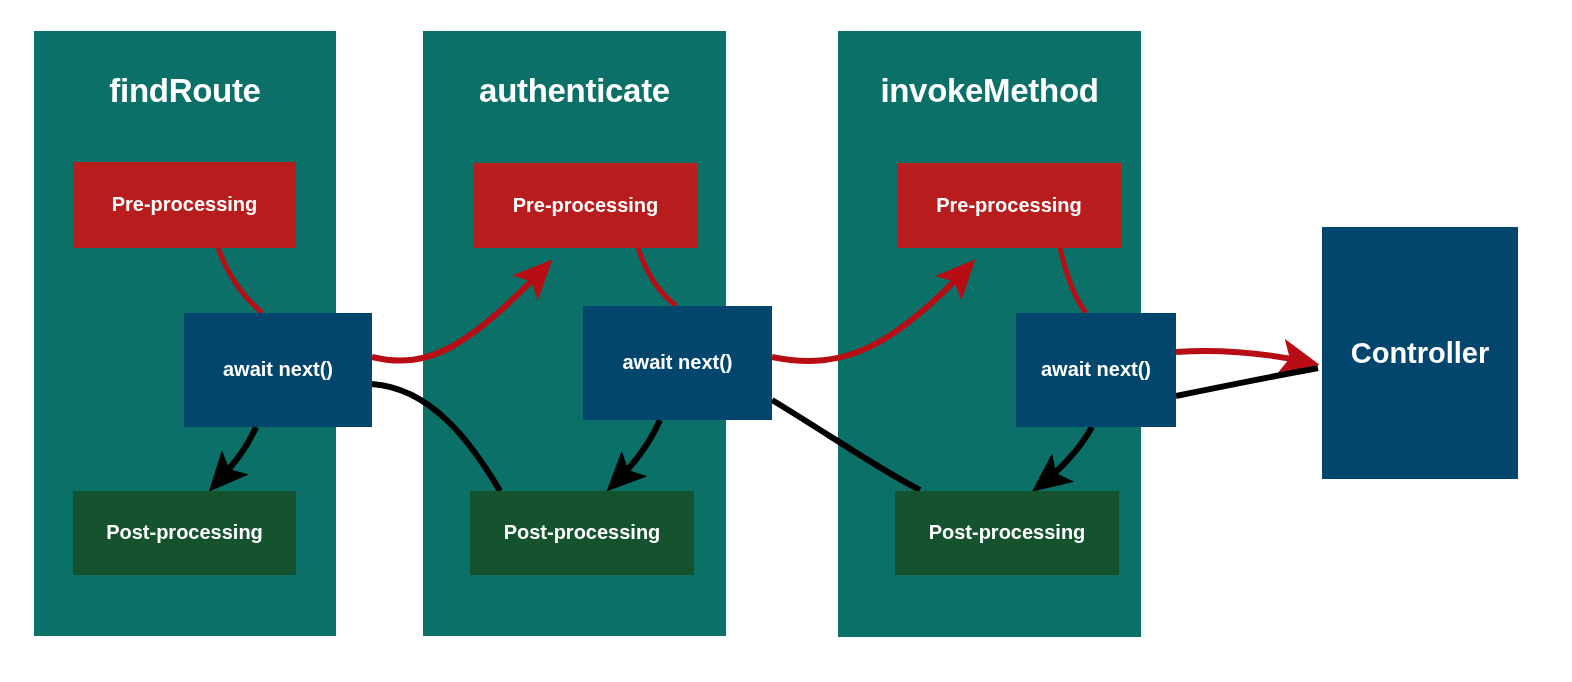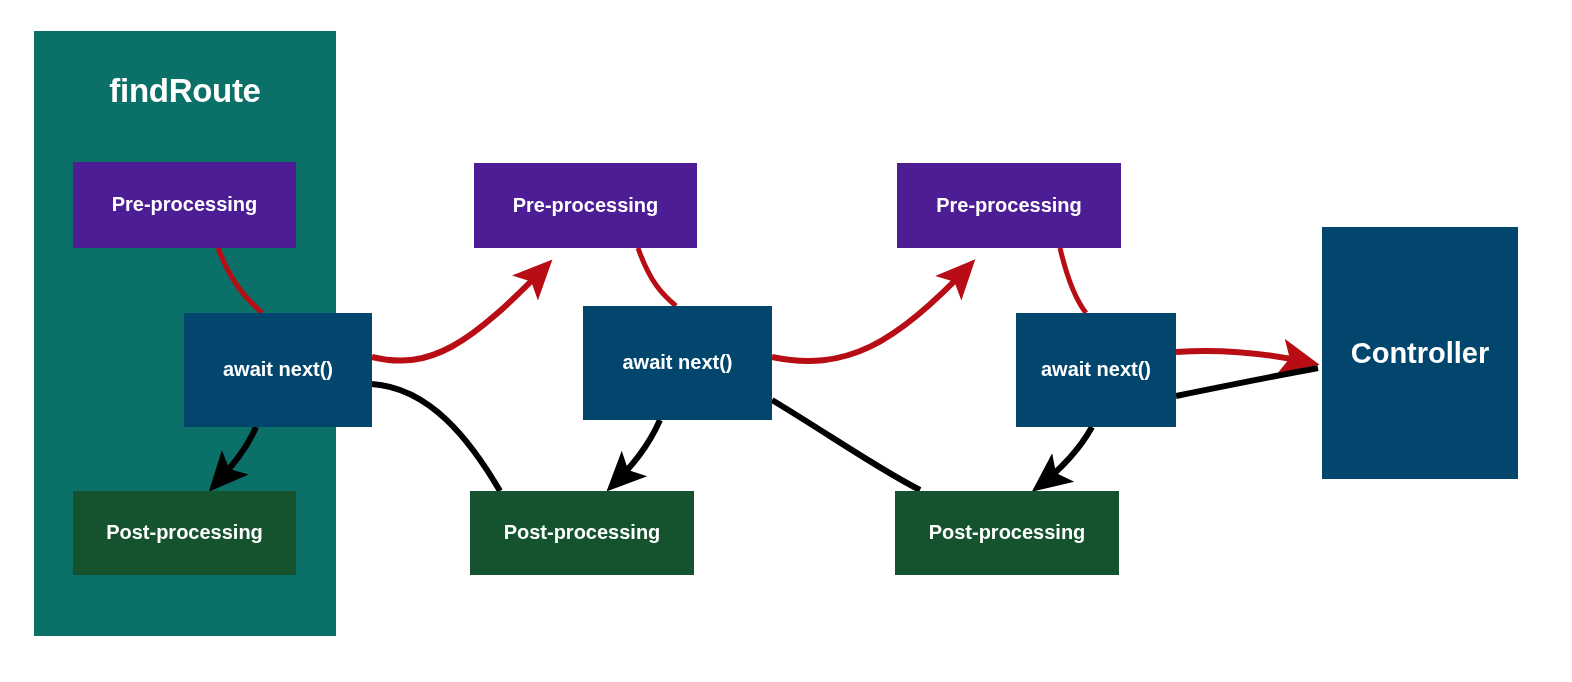--- a/index.html
+++ b/index.html
@@ -38,21 +38,21 @@
     position: absolute;
     display: flex;
     align-items: center;
     justify-content: center;
     color: #ffffff;
     font-weight: 700;
     text-align: center;
     line-height: 1.18;
   }
   .node.pre {
-    background: #4c1d95;
+    background: #b91c1c;
     font-size: 20px;
   }
   .node.post {
     background: #14532d;
     font-size: 20px;
   }
   .node.await {
     background: #02466e;
     font-size: 20px;
   }
@@ -72,20 +72,26 @@
   .layer-nodes  { position: absolute; left:0; top:0; width:1572px; height:682px; }
 </style>
 </head>
 <body>
 
 <div id="stage">
 
   <div class="layer-panels">
     <div class="panel" id="panel1" style="left: 34px; top: 31px; width: 302px; height: 605px;">
       <div class="panel-title" id="panel1-title" style="top: 41px;">findRoute</div>
+    </div>
+    <div class="panel" id="panel2" style="left: 423px; top: 31px; width: 303px; height: 605px;">
+      <div class="panel-title" id="panel2-title" style="top: 41px;">authenticate</div>
+    </div>
+    <div class="panel" id="panel3" style="left: 838px; top: 31px; width: 303px; height: 606px;">
+      <div class="panel-title" id="panel3-title" style="top: 41px;">invokeMethod</div>
     </div>
   </div>
 
   <svg id="edges" viewBox="0 0 1572 682">
     <defs>
       <marker id="ah-red" markerWidth="7" markerHeight="7" refX="5.3" refY="3.2" orient="auto" markerUnits="strokeWidth">
         <path d="M0,0.2 L6.6,3.2 L0,6.2 L1.5,3.2 Z" fill="#b80d14"></path>
       </marker>
       <marker id="ah-black" markerWidth="7" markerHeight="7" refX="5.3" refY="3.2" orient="auto" markerUnits="strokeWidth">
         <path d="M0,0.2 L6.6,3.2 L0,6.2 L1.5,3.2 Z" fill="#000000"></path>

